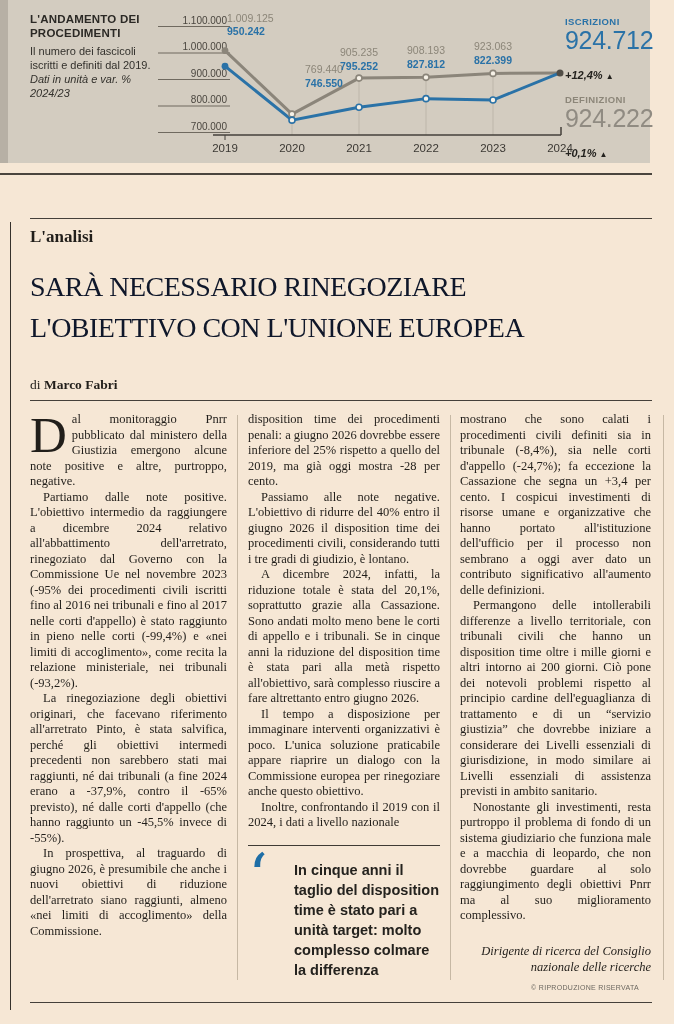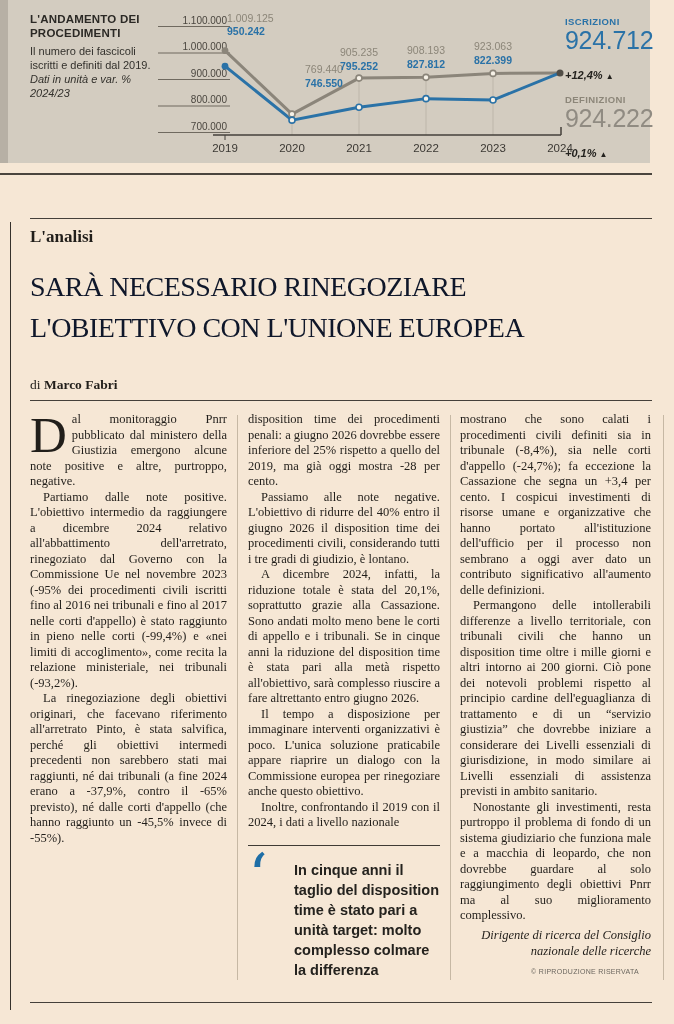--- a/index.html
+++ b/index.html
@@ -59,21 +59,21 @@
 
   
   #pullquote{border-top:1px solid #3f3b35;margin-top:14px;padding-top:14px;
        display:flex;align-items:flex-start;}
   #quote-mark{color:#1e6ea6;font-size:62px;line-height:34px;width:46px;flex:none;
        font-family:"DejaVu Serif", serif;}
   #quote-text{width:168px;font-family:"Liberation Sans", sans-serif;
        font-weight:bold;font-size:14.5px;line-height:20px;text-align:left;color:#24221e;}
 
   
-  #attribution{margin-top:3px;font-style:italic;font-size:12.5px;line-height:16px;text-align:right;}
+  #attribution{margin-top:19px;font-style:italic;font-size:12.5px;line-height:16px;text-align:right;}
   #copyright{margin-top:5px;font-family:"Liberation Sans", sans-serif;font-size:7px;
        letter-spacing:.3px;color:#6b675f;text-align:right;padding-right:12px;}
 </style>
 </head>
 <body>
 
 <div id="page">
 
   <div id="left-strip"></div>
   <div id="chart-panel"></div>
@@ -154,20 +154,21 @@
   <div id="headline">
     <div>SARÀ NECESSARIO RINEGOZIARE</div>
     <div>L'OBIETTIVO CON L'UNIONE EUROPEA</div>
   </div>
   <div id="byline"><span>di </span><span class="author">Marco Fabri</span></div>
 
   <div id="col1" class="col">
       <p class="dropcap">Dal monitoraggio Pnrr pubblicato dal ministero della Giustizia emergono alcune note positive e altre, purtroppo, negative.</p>
       <p class="ind">Partiamo dalle note positive. L'obiettivo intermedio da raggiungere a dicembre 2024 relativo all'abbattimento dell'arretrato, rinegoziato dal Governo con la Commissione Ue nel novembre 2023 (-95% dei procedimenti civili iscritti fino al 2016 nei tribunali e fino al 2017 nelle corti d'appello) è stato raggiunto in pieno nelle corti (-99,4%) e «nei limiti di accoglimento», come recita la relazione ministeriale, nei tribunali (-93,2%).</p>
       <p class="ind">La rinegoziazione degli obiettivi originari, che facevano riferimento all'arretrato Pinto, è stata salvifica, perché gli obiettivi intermedi precedenti non sarebbero stati mai raggiunti, né dai tribunali (a fine 2024 erano a -37,9%, contro il -65% previsto), né dalle corti d'appello (che hanno raggiunto un -45,5% invece di -55%).</p>
+      <p class="ind">In prospettiva, al traguardo di giugno 2026, è presumibile che anche i nuovi obiettivi di riduzione dell'arretrato siano raggiunti, almeno «nei limiti di accoglimento» della Commissione.</p>
     </div>
 
   <div id="col2" class="col">
     <div>
         <p>disposition time dei procedimenti penali: a giugno 2026 dovrebbe essere inferiore del 25% rispetto a quello del 2019, ma già oggi mostra -28 per cento.</p>
         <p class="ind">Passiamo alle note negative. L'obiettivo di ridurre del 40% entro il giugno 2026 il disposition time dei procedimenti civili, considerando tutti i tre gradi di giudizio, è lontano.</p>
         <p class="ind">A dicembre 2024, infatti, la riduzione totale è stata del 20,1%, soprattutto grazie alla Cassazione. Sono andati molto meno bene le corti di appello e i tribunali. Se in cinque anni la riduzione del disposition time è stata pari alla metà rispetto all'obiettivo, sarà complesso riuscire a fare altrettanto entro giugno 2026.</p>
         <p class="ind">Il tempo a disposizione per immaginare interventi organizzativi è poco. L'unica soluzione praticabile appare riaprire un dialogo con la Commissione europea per rinegoziare anche questo obiettivo.</p>
         <p class="ind">Inoltre, confrontando il 2019 con il 2024, i dati a livello nazionale</p>
       </div>

